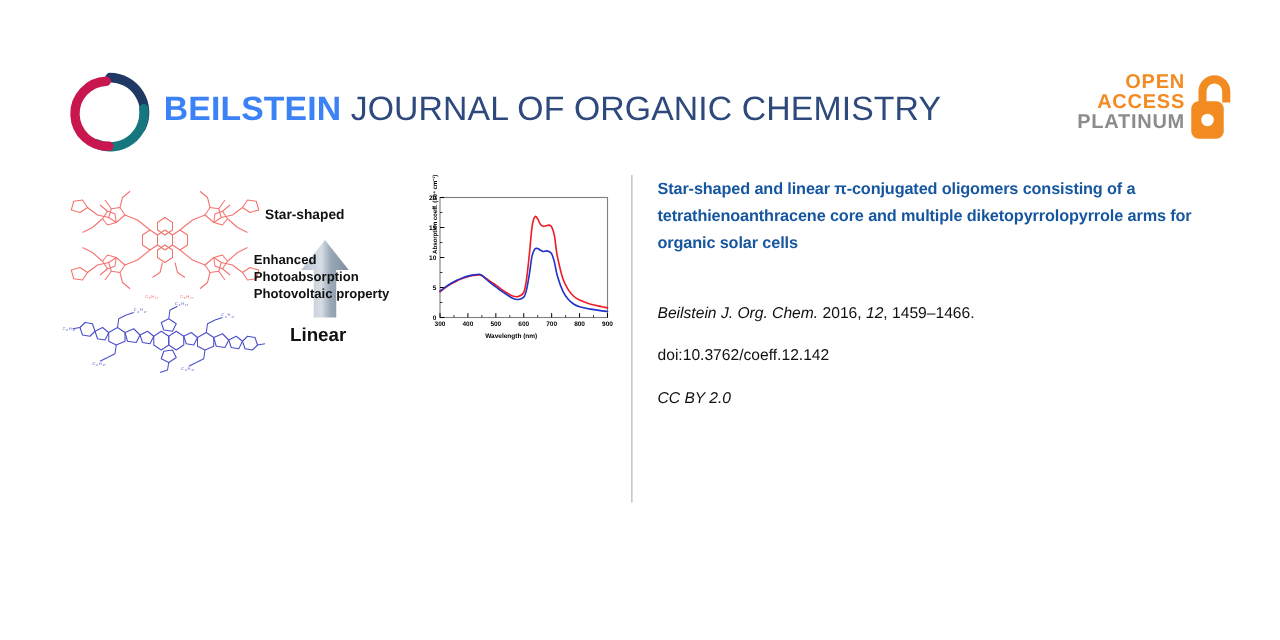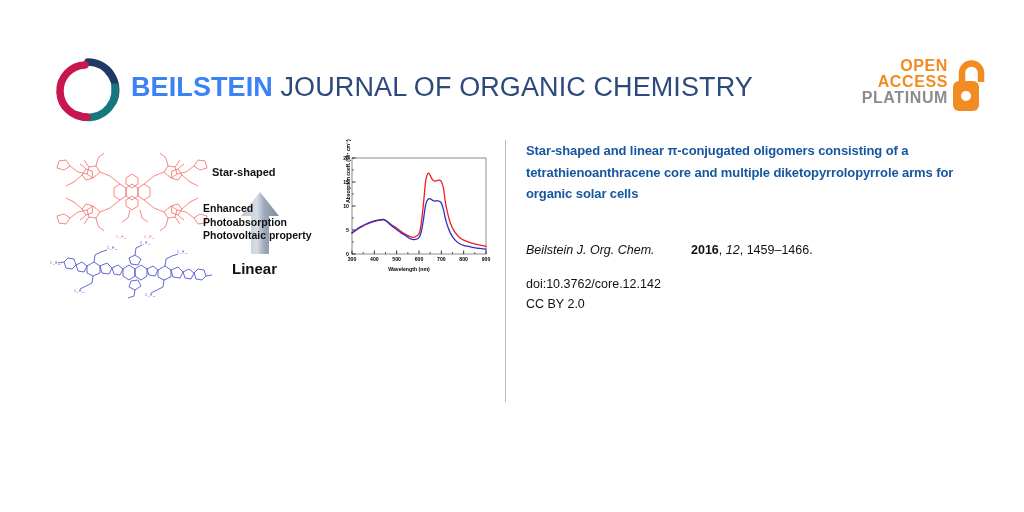--- a/index.html
+++ b/index.html
@@ -164,23 +164,23 @@
     line-height: 21px;
     color: #111;
   }
   .cite-block {
     margin-top: 36px;
     font-size: 12.5px;
     line-height: 18px;
     color: #111;
   }
   .cite-ref .it { font-style: italic; }
-  .cite-ref .bd { font-weight: bold; margin-left: 33px; }
+  .cite-ref .bd { font-weight: normal; }
   .cite-doi { margin-top: 16px; }
-  .cite-cc  { margin-top: 2px; }
+  .cite-cc  { margin-top: 16px; font-style: italic; }
 </style>
 </head>
 <body>
 
 <div class="header">
 
   <div class="logo-mark">
     <svg width="66" height="66" viewBox="0 0 66 66">
 
       <path d="M 33 5 A 28 28 0 0 1 58 45" fill="none" stroke="#1f3864" stroke-width="7.5" stroke-linecap="round"></path>
@@ -432,16 +432,16 @@
   <div style="position:absolute; left:0; top:116px; width:166px; text-align:center; font-size:5.2px; font-weight:bold;">Wavelength (nm)</div>
 </div>
 
 <div class="right-col">
   <div class="art-title">Star-shaped and linear π-conjugated oligomers consisting of a tetrathienoanthracene core and multiple diketopyrrolopyrrole arms for organic solar cells</div>
 
   <div class="cite-block">
     <div class="cite-ref">
       <span class="it">Beilstein J. Org. Chem.</span><span> </span><span class="bd">2016</span><span>, </span><span class="it">12</span><span>, </span><span>1459–1466.</span>
     </div>
-    <div class="cite-doi">doi:10.3762/core.12.142</div>
+    <div class="cite-doi">doi:10.3762/coeff.12.142</div>
     <div class="cite-cc">CC BY 2.0</div>
   </div>
 </div>
 
 </body></html>

